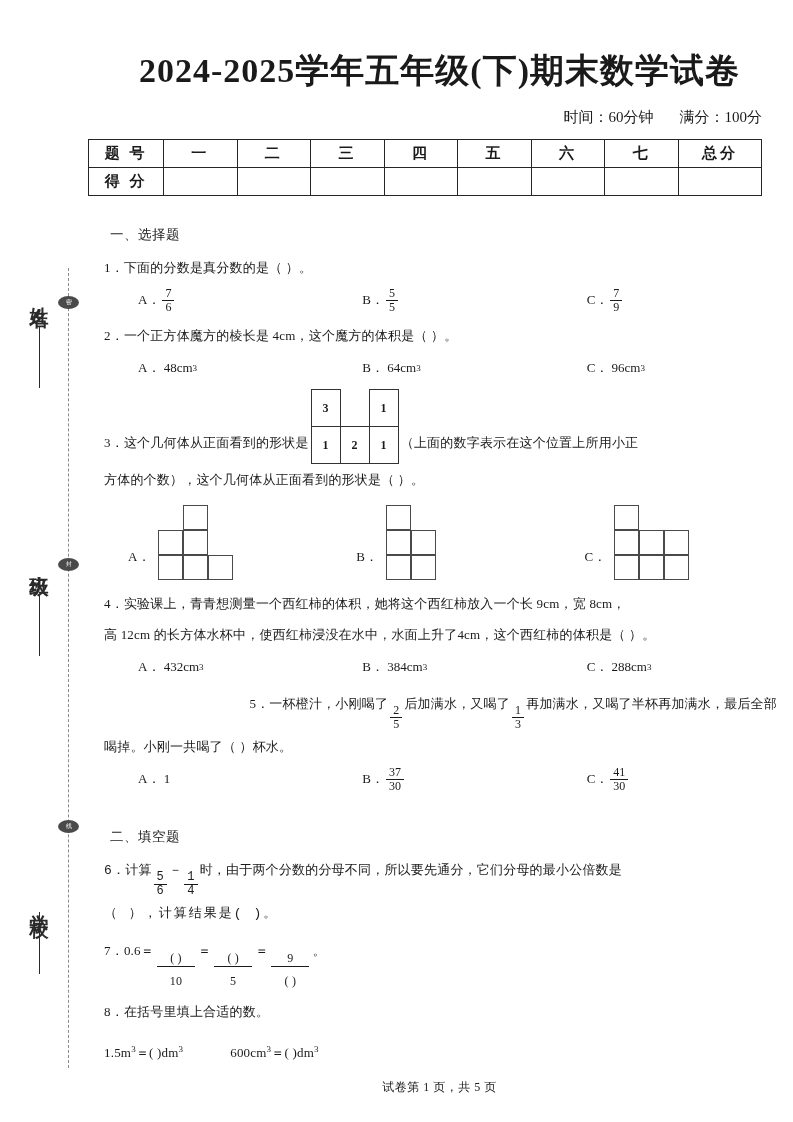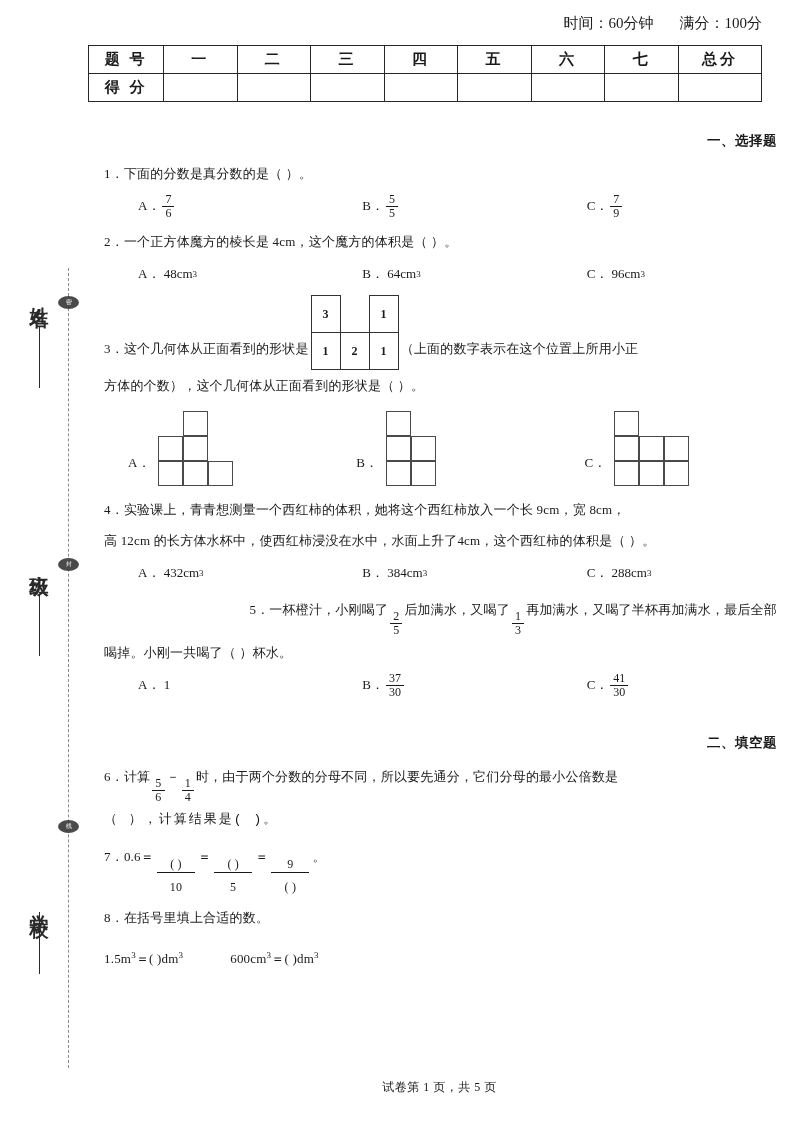--- a/index.html
+++ b/index.html
@@ -107,24 +107,23 @@
     letter-spacing: 3px;
   }
   .score-table td.rowhead { width: 72px; }
   .score-table td.totalcol { width: 80px; }
 
   
   .content { margin-top: 30px; padding: 0 16px 0 18px; }
 
   .section-head {
     font-size: 13.5px;
-    font-weight: bold;
+    font-weight: normal;
     margin: 0 0 9px 6px;
     letter-spacing: 0.5px;
-    text-align: right;
   }
 
   .q {
     font-size: 13px;
     line-height: 30px;
     margin-bottom: 1px;
     letter-spacing: 0.2px;
   }
 
   .opts {
@@ -224,20 +223,21 @@
     <span>学校</span><span class="rule"></span>
   </div>
 
   <div class="seal-mark" style="top:296px;">密</div>
   <div class="seal-mark" style="top:558px;">封</div>
   <div class="seal-mark" style="top:820px;">线</div>
 </div>
 
 <div id="page">
 
+  <div class="title">2024-2025学年五年级(下)期末数学试卷</div>
 
   <div class="meta-line">
     <span>时间：60分钟</span><span class="gap"></span><span>满分：100分</span>
   </div>
 
   <table class="score-table">
     <tbody>
         <tr>
       <td class="rowhead">题 号</td>
       <td>一</td>
@@ -415,21 +415,21 @@
         <span>C．</span>
         <span class="frac">
           <span class="num">41</span>
           <span class="den">30</span>
         </span>
       </div>
     </div>
 
     <div class="section-head" style="margin-top:34px;">二、填空题</div>
 
-    <div class="q" style="line-height:32px;">
+    <div class="q" style="line-height:32px;font-family:Liberation Mono, monospace;">
       <span>6．</span><span>计算</span><span class="frac">
         <span class="num">5</span>
         <span class="den">6</span>
       </span><span>－</span><span class="frac">
         <span class="num">1</span>
         <span class="den">4</span>
       </span><span>时，由于两个分数的分母不同，所以要先通分，它们分母的最小公倍数是</span>
     </div>
     <div class="q blank-par">
       <span>（        ），计算结果是(          )。</span>

